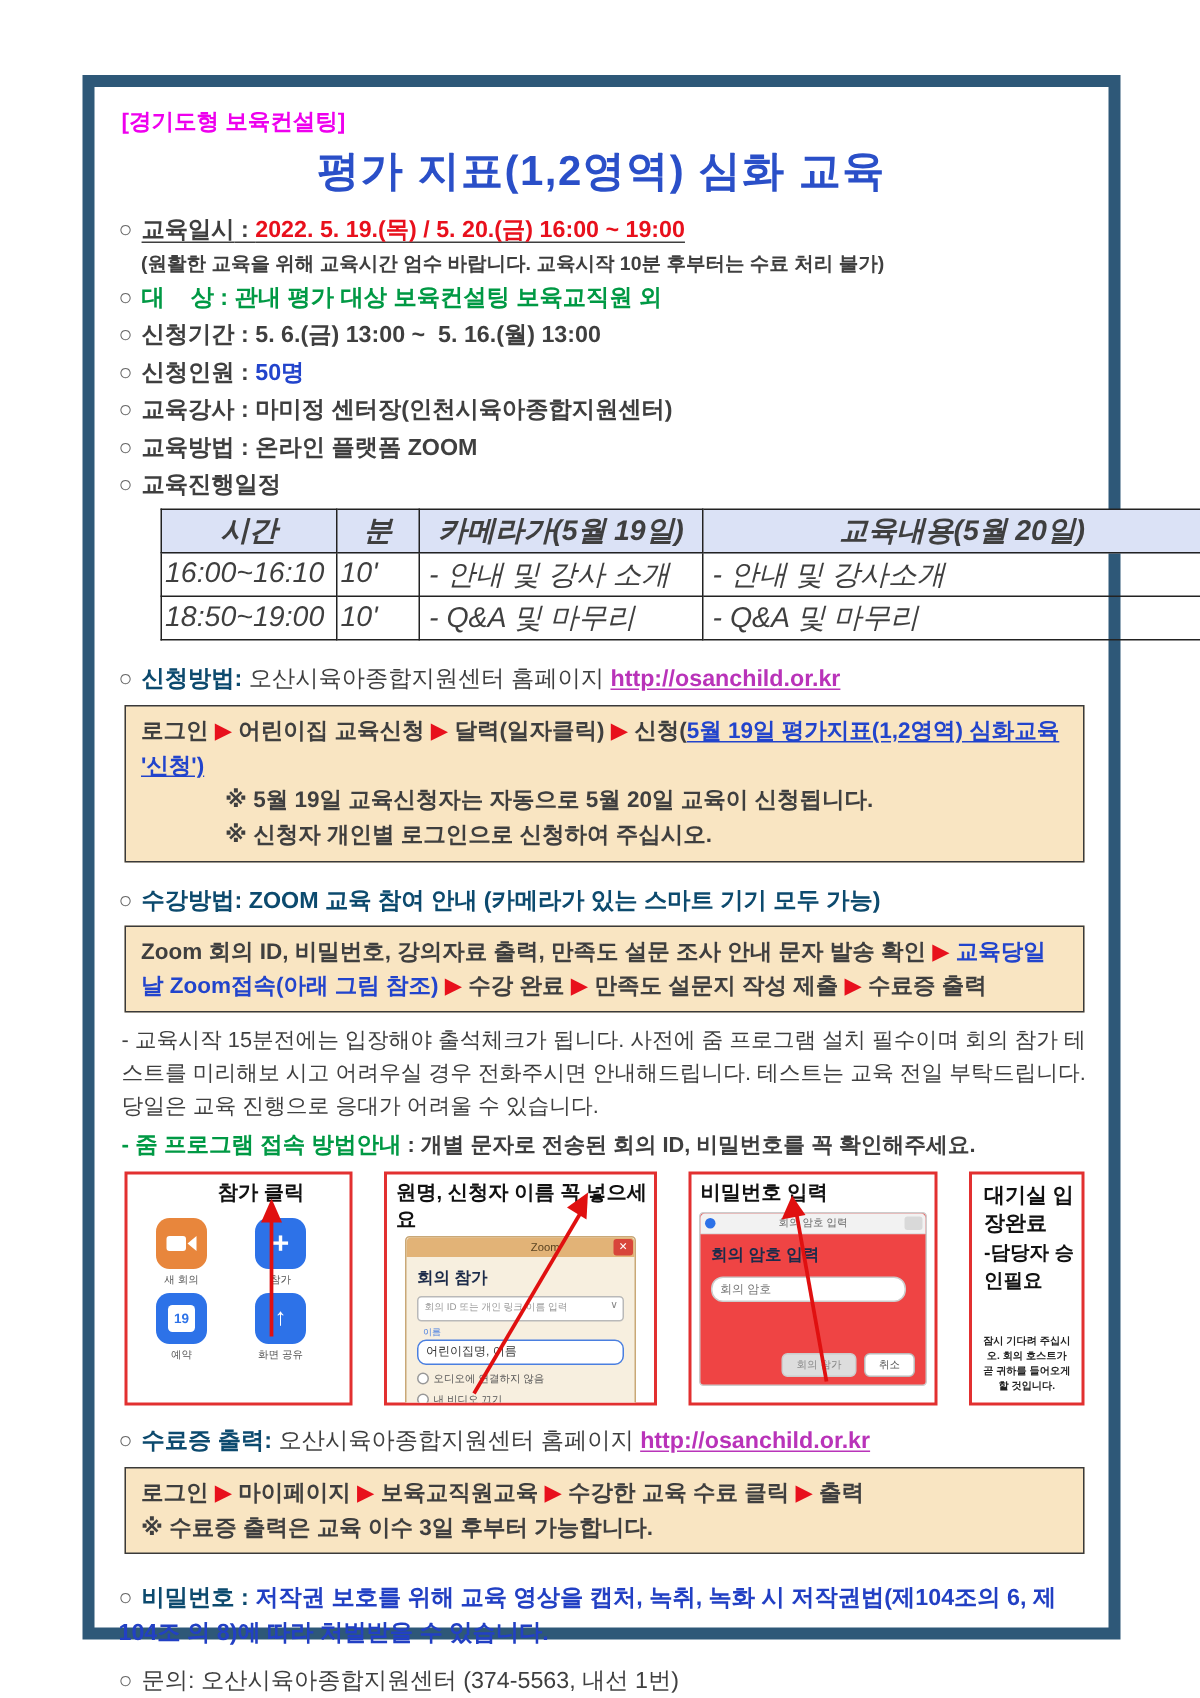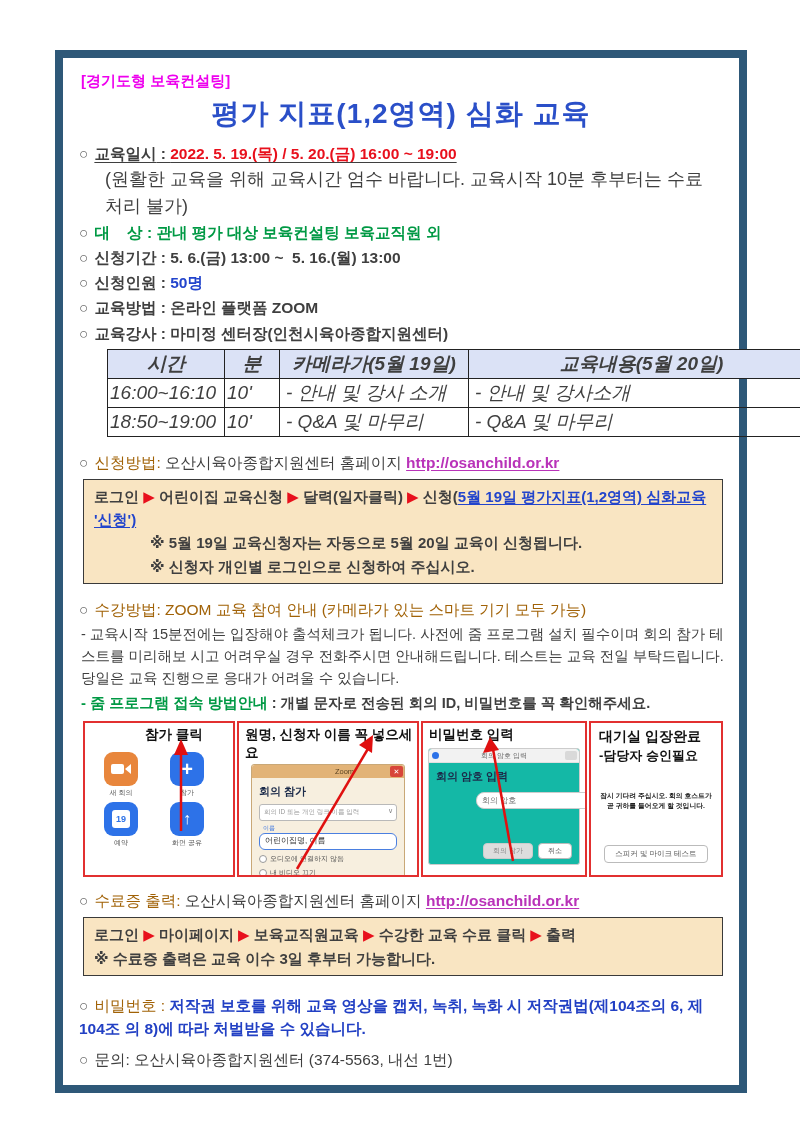--- a/index.html
+++ b/index.html
@@ -6,35 +6,35 @@
   body{width:800px;height:1132px;position:relative;font-family:"Liberation Sans","DejaVu Sans",sans-serif;color:#3f3f3f;}
   .frame{position:absolute;left:55px;top:50px;width:692px;height:1043px;border:8px solid #2e5878;background:#fff;box-sizing:border-box;display:flex;flex-direction:column;padding:12px 14px 10px 14px;}
   .tag{color:#ee00ee;font-weight:bold;font-size:15px;margin:2px 0 0 4px;}
   .title{color:#2a4fc8;font-weight:bold;font-size:28px;text-align:center;letter-spacing:1px;margin:4px 0 8px 0;}
   .line{font-size:15.5px;font-weight:600;line-height:1.62;white-space:pre-wrap;margin-left:2px;}
   .bullet{color:#666;font-weight:400;margin-right:6px;}
   .ul{text-decoration:underline;text-underline-offset:3px;}
   .red{color:#e8101c;}
   .green{color:#009944;}
   .blue{color:#2244cc;}
-  .note{font-size:18px;font-weight:400;margin-left:28px;line-height:1.5;}
+  .note{font-size:13px;font-weight:700;margin-left:17px;line-height:1.5;}
   table.sched{border-collapse:collapse;margin:3px 2px 6px 30px;font-size:19px;width:708px;font-style:italic;}
   table.sched th{background:#dbe2f6;border:1px solid #222;padding:1px 4px;font-weight:700;}
   table.sched td{border:1px solid #222;padding:1px 6px;font-weight:500;}
   table.sched td.c{padding:1px 2px;}
   .sect{font-size:15.5px;font-weight:500;margin-top:8px;margin-left:2px;line-height:1.5;}
-  .sect b{font-weight:400;color:#a16207;}
+  .sect b{font-weight:700;color:#0c4a6e;}
   a.lnk{color:#b933b9;text-decoration:underline;text-underline-offset:2px;font-weight:600;}
   .tanbox{background:#f9e5c2;border:1px solid #3a3a3a;margin:5px 2px 6px 6px;padding:5px 10px;font-size:15px;font-weight:600;line-height:1.55;}
   .tanbox .indent{margin-left:56px;}
   .arw{color:#e8101c;}
   .bluelink{color:#2244cc;text-decoration:underline;text-underline-offset:2px;}
   .para{font-size:14.5px;font-weight:500;line-height:1.5;margin:3px 0 0 4px;}
   .para .glabel{color:#009944;font-weight:700;font-size:15px;}
-  .panels{display:flex;gap:2px;margin:6px 2px 4px 6px;}
+  .panels{display:flex;gap:21px;margin:6px 2px 4px 6px;}
   .panel{border:2px solid #e23030;background:#fff;position:relative;height:156px;box-sizing:border-box;overflow:hidden;}
   .p1{width:152px;}.p2{width:182px;}.p3{width:166px;}.p4{flex:1;}
   .pcap{font-weight:700;font-size:13.5px;color:#111;padding:3px 4px 0 6px;}
   .p1 .pcap{text-align:center;padding-left:34px;}
   .zgrid{display:grid;grid-template-columns:44px 44px;column-gap:22px;row-gap:4px;margin:8px 0 0 14px;}
   .zcell{text-align:center;}
   .zicon{width:34px;height:34px;border-radius:9px;margin:0 auto;position:relative;}
   .zorange{background:#e8863c;}
   .zblue{background:#2d72e8;}
   .zlabel{font-size:7px;color:#555;margin-top:2px;}
@@ -51,21 +51,21 @@
   .mhead{font-weight:700;font-size:11px;color:#1c2b4a;margin:2px 0 5px 0;}
   .mdrop{border:1px solid #b9b9b9;border-radius:3px;height:13px;font-size:6.5px;color:#999;padding:1px 4px;position:relative;background:#fff;line-height:12px;white-space:nowrap;overflow:hidden;}
   .mdrop .caret{position:absolute;right:3px;top:0;color:#888;font-size:7px;}
   .mlabel{font-size:6px;color:#4a7fe0;margin:3px 0 0 4px;}
   .minput{border:1.5px solid #4a7fe0;border-radius:6px;height:13px;font-size:8px;color:#333;padding:1px 5px;background:#fff;line-height:12px;}
   .mcheck{display:flex;align-items:center;gap:3px;font-size:7px;color:#555;margin-top:4px;}
   .mcheck .cb{width:6px;height:6px;border:1px solid #999;border-radius:50%;background:#fff;flex:0 0 auto;}
   .mbtns{display:flex;justify-content:flex-end;gap:5px;margin-top:6px;}
   .mbtn{font-size:7px;padding:2px 9px;border-radius:4px;border:1px solid #bbb;background:#fff;color:#555;}
   .mbtn.primary{background:#ddd;border-color:#ccc;color:#888;}
-  .whitewin{width:150px;margin:4px auto 0 auto;border:1px solid #ccc;background:#14b8a6;border-radius:3px;}
+  .whitewin{width:150px;margin:4px auto 0 auto;border:1px solid #ccc;background:#ef4444;border-radius:3px;}
   .whitewin .tbar2{height:13px;background:#f2f2f2;border-bottom:1px solid #e0e0e0;border-radius:3px 3px 0 0;position:relative;font-size:7px;color:#666;text-align:center;line-height:13px;}
   .bluedot{position:absolute;left:3px;top:3px;width:7px;height:7px;border-radius:50%;background:#2d72e8;}
   .graybox{position:absolute;right:2px;top:2px;width:12px;height:9px;background:#d9d9d9;border-radius:2px;}
   .p4head{font-weight:700;font-size:14px;color:#111;padding:4px 0 0 8px;line-height:1.35;}
   .p4msg{font-size:6.8px;font-weight:700;color:#222;text-align:center;margin-top:26px;padding:0 6px;}
   .p4btn{display:block;margin:34px auto 0 auto;width:fit-content;border:1px solid #bbb;border-radius:4px;font-size:7.5px;color:#555;padding:3px 10px;background:#fff;}
   .nblue{color:#2240c4;font-weight:700;}
 </style>
 </head>
 <body>
@@ -74,22 +74,23 @@
 
   <div class="tag">[경기도형 보육컨설팅]</div>
   <div class="title">평가 지표(1,2영역) 심화 교육</div>
 
   <div class="line"><span class="bullet">○</span><span class="ul"><b>교육일시</b><span> : </span><span class="red">2022. 5. 19.(목) / 5. 20.(금) 16:00 ~ 19:00</span></span></div>
   <div class="note">(원활한 교육을 위해 교육시간 엄수 바랍니다. 교육시작 10분 후부터는 수료 처리 불가)</div>
 
   <div class="line green"><span class="bullet">○</span><span>대    상 : 관내 평가 대상 보육컨설팅 보육교직원 외</span></div>
   <div class="line"><span class="bullet">○</span><span>신청기간 : 5. 6.(금) 13:00 ~  5. 16.(월) 13:00</span></div>
   <div class="line"><span class="bullet">○</span><span>신청인원 : </span><span class="blue">50명</span></div>
+  <div class="line"><span class="bullet">○</span><span>교육강사 : 마미정 센터장(인천시육아종합지원센터)</span></div>
   <div class="line"><span class="bullet">○</span><span>교육방법 : 온라인 플랫폼 ZOOM</span></div>
-  <div class="line"><span class="bullet">○</span><span>교육강사 : 마미정 센터장(인천시육아종합지원센터)</span></div>
+  <div class="line"><span class="bullet">○</span><span>교육진행일정</span></div>
 
   <table class="sched">
     <tbody>
         <tr>
       <th style="width:108px">시간</th>
       <th style="width:46px">분</th>
       <th style="width:180px">카메라가(5월 19일)</th>
       <th>교육내용(5월 20일)</th>
     </tr>
     <tr>
@@ -110,20 +111,23 @@
   <div class="sect"><span class="bullet">○</span><b>신청방법:</b><span> 오산시육아종합지원센터 홈페이지 </span><a class="lnk" href="#">http://osanchild.or.kr</a></div>
 
   <div class="tanbox">
     <div><span class="arrowify">로그인 <span class="arw">▶</span> 어린이집 교육신청 <span class="arw">▶</span>  달력(일자클릭) <span class="arw">▶</span> 신청(</span><span class="bluelink">5월 19일 평가지표(1,2영역) 심화교육 '신청')</span></div>
     <div class="indent">※ 5월 19일 교육신청자는 자동으로 5월 20일 교육이 신청됩니다.</div>
     <div class="indent">※ 신청자 개인별 로그인으로 신청하여 주십시오.</div>
   </div>
 
   <div class="sect"><span class="bullet">○</span><b>수강방법: ZOOM 교육 참여 안내 (카메라가 있는 스마트 기기 모두 가능)</b></div>
 
+  <div class="tanbox">
+    <span class="arrowify">Zoom 회의 ID, 비밀번호, 강의자료 출력, 만족도 설문 조사 안내 문자 발송 확인 <span class="arw">▶</span> </span><span class="blue">교육당일날 Zoom접속(아래 그림 참조)</span><span class="arrowify"> <span class="arw">▶</span> 수강 완료  <span class="arw">▶</span> 만족도 설문지 작성 제출 <span class="arw">▶</span> 수료증 출력</span>
+  </div>
 
   <div class="para">- 교육시작 15분전에는 입장해야 출석체크가 됩니다. 사전에 줌 프로그램 설치 필수이며 회의 참가 테스트를 미리해보 시고 어려우실 경우 전화주시면 안내해드립니다. 테스트는 교육 전일 부탁드립니다. 당일은 교육 진행으로 응대가 어려울 수 있습니다.</div>
   <div class="para"><span class="glabel">- 줌 프로그램 접속 방법안내</span><span style="font-weight:600"> : 개별 문자로 전송된 회의 ID, 비밀번호를 꼭 확인해주세요.</span></div>
 
   <div class="panels">
 
     <div class="panel p1">
       <div class="pcap">참가 클릭</div>
       <div class="zgrid">
         <div class="zcell">
@@ -183,21 +187,21 @@
         <polygon points="96,2 82,12 95,20" fill="#e01010"></polygon>
       </svg>
     </div>
 
     <div class="panel p3">
       <div class="pcap">비밀번호 입력</div>
       <div class="whitewin">
         <div class="tbar2"><span class="bluedot"></span><span>회의 암호 입력</span><span class="graybox"></span></div>
         <div class="mbody">
           <div class="mhead">회의 암호 입력</div>
-          <input class="minput" style="width: 118px; border-color: rgb(204, 204, 204); border-radius: 8px; margin-left: 40px;" placeholder="회의 암호">
+          <input class="minput" style="width: 118px; border-color: rgb(204, 204, 204); border-radius: 8px;" placeholder="회의 암호">
           <div class="mbtns" style="margin-top:34px;">
               <span class="mbtn primary">회의 참가</span>
               <span class="mbtn">취소</span>
             </div>
         </div>
       </div>
       <svg class="redarrow" style="left:48px;top:12px;" width="60" height="130" viewBox="0 0 60 130">
         <line x1="42" y1="126" x2="22" y2="14" stroke="#e01010" stroke-width="2.5"></line>
         <polygon points="19,2 12,18 28,15" fill="#e01010"></polygon>
       </svg>

